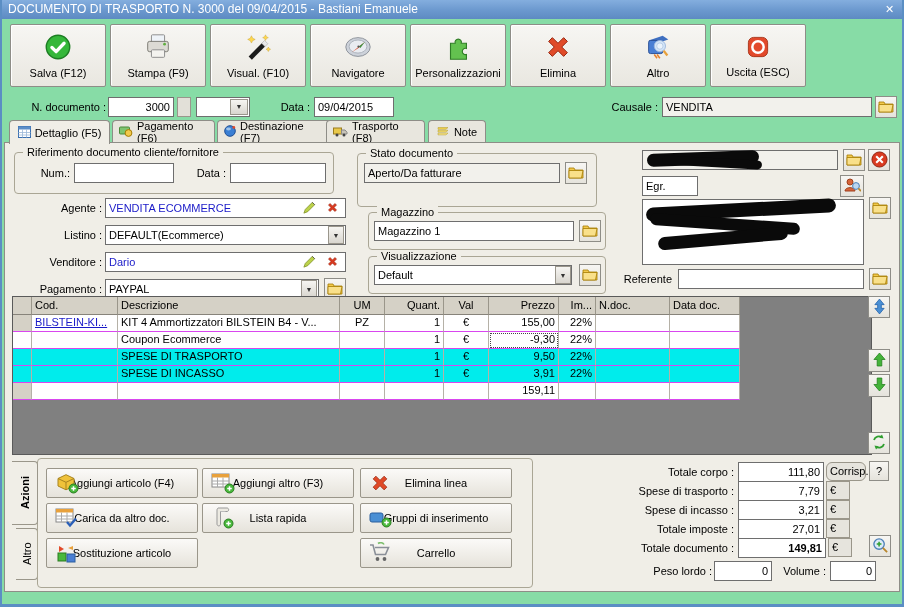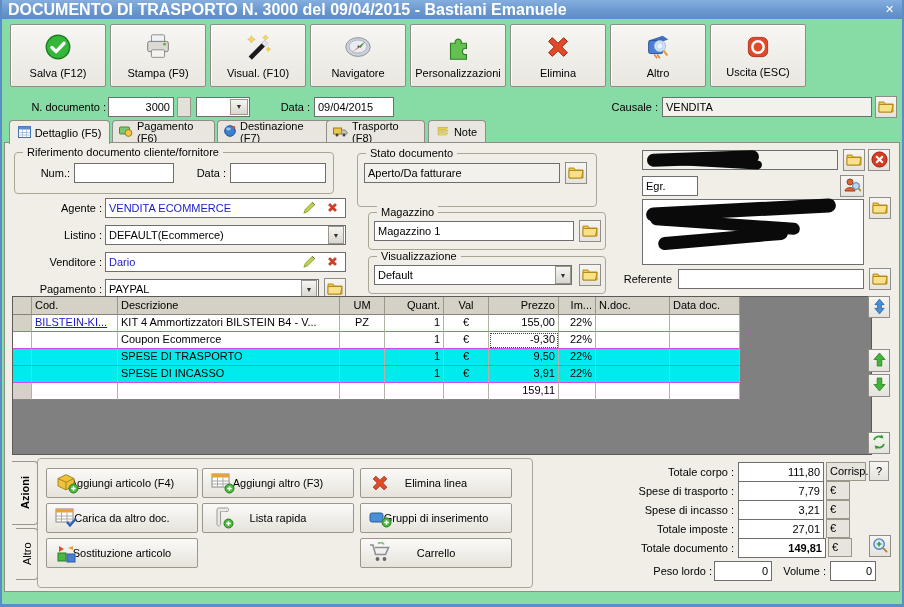--- a/index.html
+++ b/index.html
@@ -1,20 +1,20 @@
 <!DOCTYPE html>
 <html><head>
 <meta charset="utf-8">
 <style>
   html,body{margin:0;padding:0;}
   body{width:904px;height:607px;font-family:"Liberation Sans","DejaVu Sans",sans-serif;font-size:11px;color:#000;}
   .window{position:relative;width:904px;height:607px;background:#87dca6;overflow:hidden;border-left:2px solid #5b8ec4;border-right:2px solid #5b8ec4;box-sizing:border-box;}
   .abs{position:absolute;box-sizing:border-box;}
   
-  .titlebar{left:0;top:0;width:100%;height:19px;background:linear-gradient(180deg,#84aede 0%,#6b98ce 55%,#5d8ac2 100%);color:#fff;font-weight:bold;font-size:16px;line-height:19px;padding-left:6px;}
+  .titlebar{left:0;top:0;width:100%;height:19px;background:linear-gradient(180deg,#84aede 0%,#6b98ce 55%,#5d8ac2 100%);color:#fff;font-weight:normal;font-size:12px;line-height:19px;padding-left:6px;}
   .closebtn{right:5px;top:2px;width:15px;height:14px;color:#fff;font-weight:bold;font-size:11px;text-align:center;line-height:14px;cursor:default;}
   
   .tbtn{top:24px;width:96px;height:63px;background:linear-gradient(180deg,#f7f6f3,#e9e7e0);border:1px solid #8e8d87;border-radius:2px;box-shadow:inset 1px 1px 0 #fff;display:flex;flex-direction:column;align-items:center;justify-content:center;gap:3px;}
   .tbtn .lbl{font-size:11px;}
   
   .field{background:#fff;border:1px solid #6e6e6e;height:20px;line-height:18px;padding:0 3px;overflow:hidden;white-space:nowrap;}
   .field.right{text-align:right;}
   .lab{line-height:20px;white-space:nowrap;}
   .lab.r{text-align:right;}
   .dd{position:absolute;right:1px;top:1px;bottom:1px;width:16px;background:linear-gradient(#f6f5f2,#d9d6cf);border:1px solid #9a968c;display:flex;align-items:center;justify-content:center;font-size:7px;color:#333;}
@@ -473,21 +473,21 @@
           <path d="M4 8V4l5 3-5 3z" fill="#e24a2a"></path>
           <rect x="3" y="11" width="8" height="8" fill="#49b83c" stroke="#2a7d20"></rect>
           <rect x="12" y="12" width="8" height="8" fill="#4a7fd4" stroke="#2a5f9e"></rect>
           <path d="M13 6l5-2v4z" fill="#e8a13c"></path>
         </svg></span>
     <span>Sostituzione articolo</span>
   </div>
 
   <div class="abs totlab" style="left:618px;top:462px;width:114px;">Totale corpo :</div>
   <div class="abs field right" style="left:736px;top:462px;width:86px;">111,80</div>
-  <div class="abs eurbox" style="left:824px;top:462px;width:40px;">Corrisp.</div>
+  <div class="abs eurbox" style="left:824px;top:462px;width:40px;border-radius:6px;">Corrisp.</div>
   <div class="abs iconbtn" style="left:867px;top:461px;width:20px;height:20px;">?</div>
 
   <div class="abs totlab" style="left:608px;top:481px;width:124px;">Spese di trasporto :</div>
   <div class="abs field right" style="left:736px;top:481px;width:86px;">7,79</div>
   <div class="abs eurbox" style="left:824px;top:481px;width:24px;">€</div>
 
   <div class="abs totlab" style="left:608px;top:500px;width:124px;">Spese di incasso :</div>
   <div class="abs field right" style="left:736px;top:500px;width:86px;">3,21</div>
   <div class="abs eurbox" style="left:824px;top:500px;width:24px;">€</div>
 

